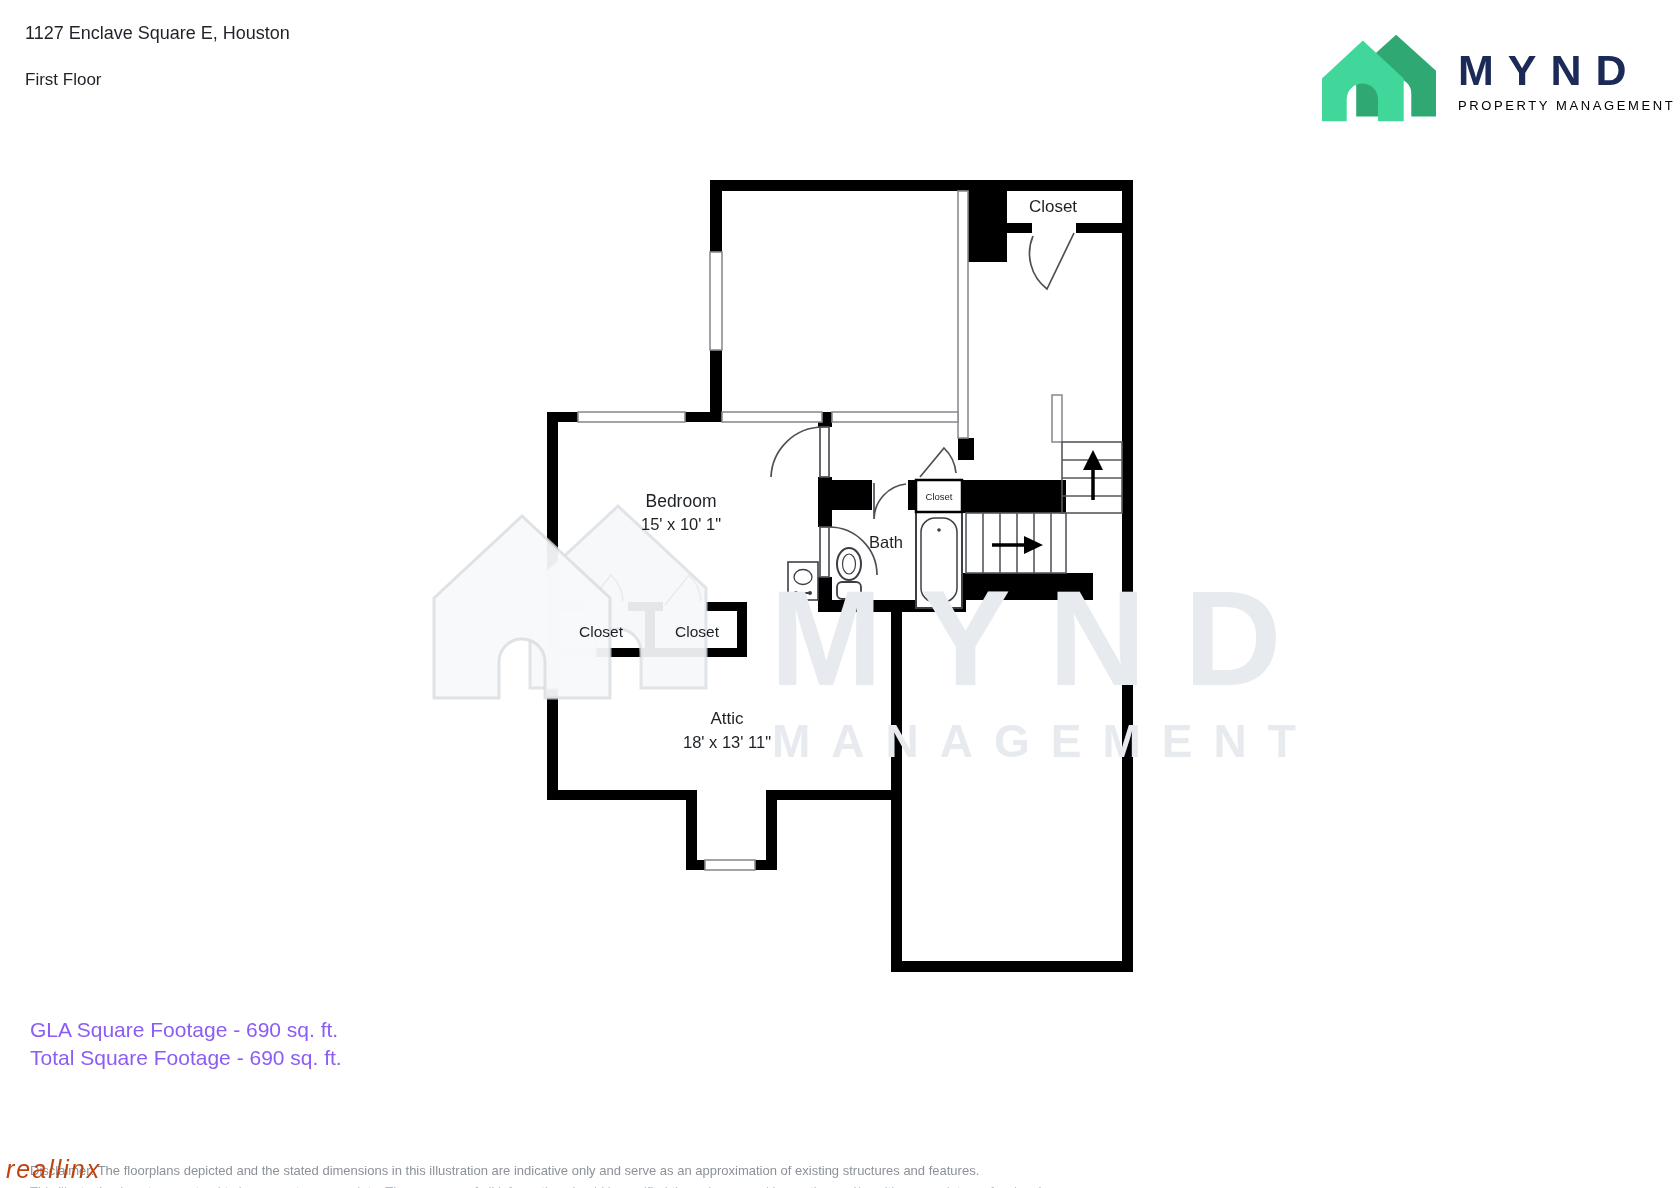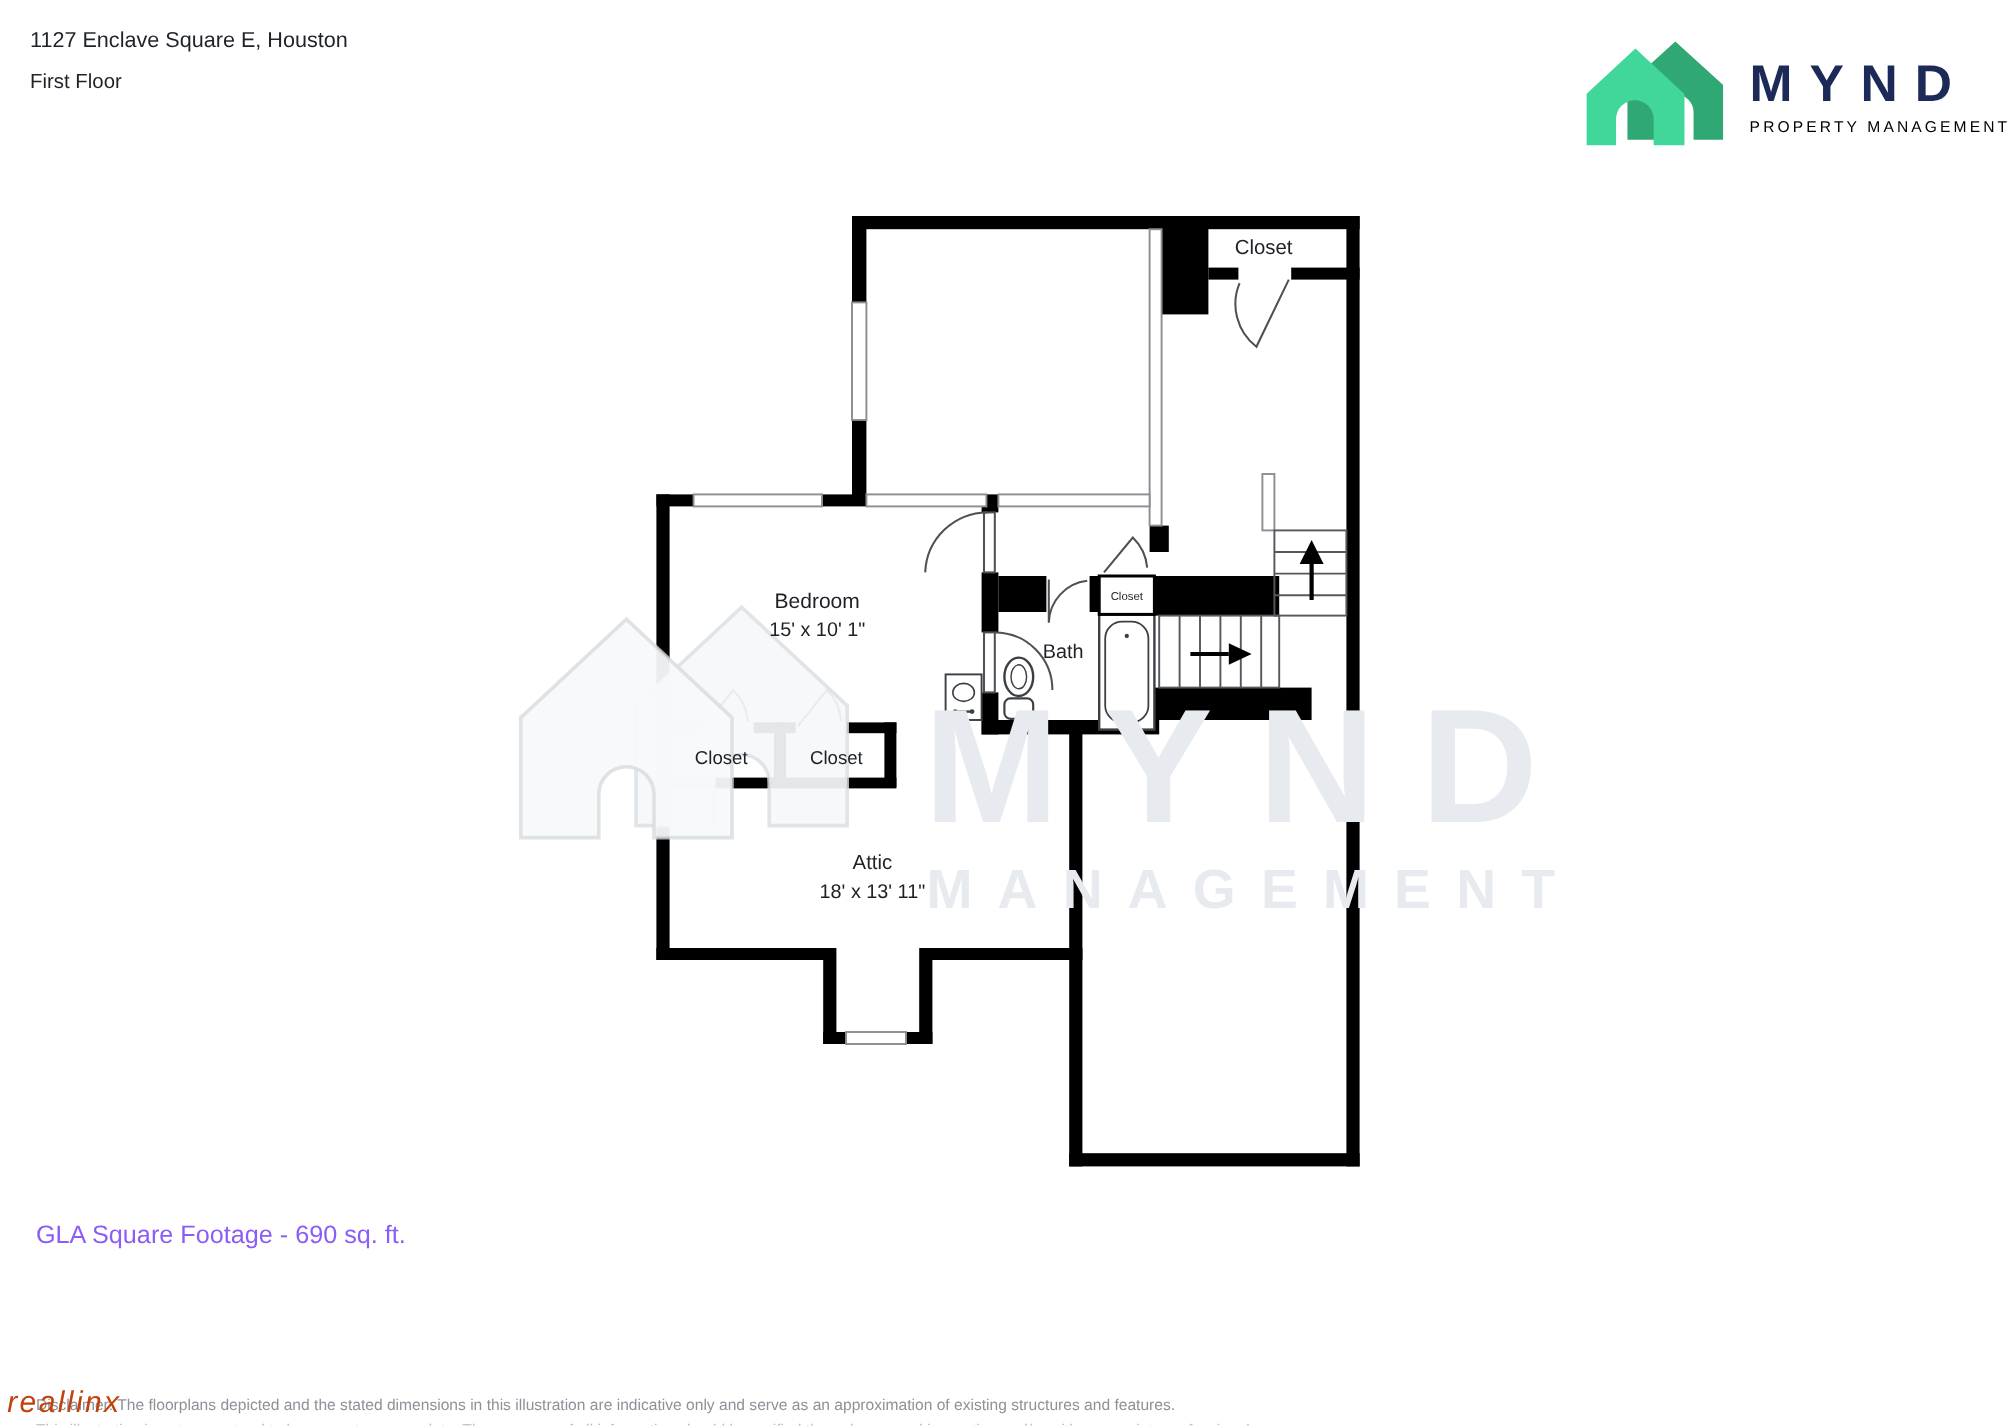--- a/index.html
+++ b/index.html
@@ -2,21 +2,21 @@
 <html><head>
 <meta charset="utf-8">
 <style>
   html,body{margin:0;padding:0;}
   body{width:1680px;height:1188px;overflow:hidden;background:#fff;
        font-family:"Liberation Sans",sans-serif;position:relative;}
   .page{position:absolute;inset:0;width:1680px;height:1188px;background:#fff;}
 
   .header{position:absolute;left:25px;top:22px;color:#1f2329;}
   .header .address{font-size:18px;line-height:22px;}
-  .header .floor{font-size:17px;line-height:22px;margin-top:13px;}
+  .header .floor{font-size:17px;line-height:22px;margin-top:25px;}
 
   .logo{position:absolute;left:1322px;top:28px;width:350px;height:96px;}
   .logo-houses{position:absolute;left:0;top:2px;}
   .logo-textblock{position:absolute;left:136px;top:18px;white-space:nowrap;}
   .logo-brand{font-size:43px;font-weight:700;letter-spacing:14px;color:#1b2a56;}
   .logo-tagline{font-size:13px;font-weight:400;letter-spacing:2.6px;color:#000000;margin-top:3px;}
 
   .plan-svg{position:absolute;left:0;top:0;width:1680px;height:1188px;}
 
   .footer{position:absolute;left:30px;top:1016px;color:#8b5cf6;font-size:21px;line-height:28px;}
@@ -189,20 +189,21 @@
       <text class="room-label" x="939" y="500" font-size="9.5" text-anchor="middle">Closet</text>
       <text class="room-label" x="601" y="637" font-size="15.5" text-anchor="middle">Closet</text>
       <text class="room-label" x="697" y="637" font-size="15.5" text-anchor="middle">Closet</text>
       <text class="room-label" x="727" y="724" font-size="17" text-anchor="middle">Attic</text>
       <text class="room-label" x="727" y="748" font-size="16.5" text-anchor="middle">18' x 13' 11"</text>
     </g>
   </svg>
 
   <div class="footer">
     <div>GLA Square Footage - 690 sq. ft.</div>
+    <div>Total Square Footage - 690 sq. ft.</div>
   </div>
 
   <div class="disclaimer">
     <div class="l1">Disclaimer: The floorplans depicted and the stated dimensions in this illustration are indicative only and serve as an approximation of existing structures and features.</div>
     <div class="l2">This illustration is not guaranteed to be accurate or complete. The accuracy of all information should be verified through personal inspection and/or with appropriate professionals.</div>
   </div>
 
   <div class="vendor">reallinx</div>
 
 </div>

